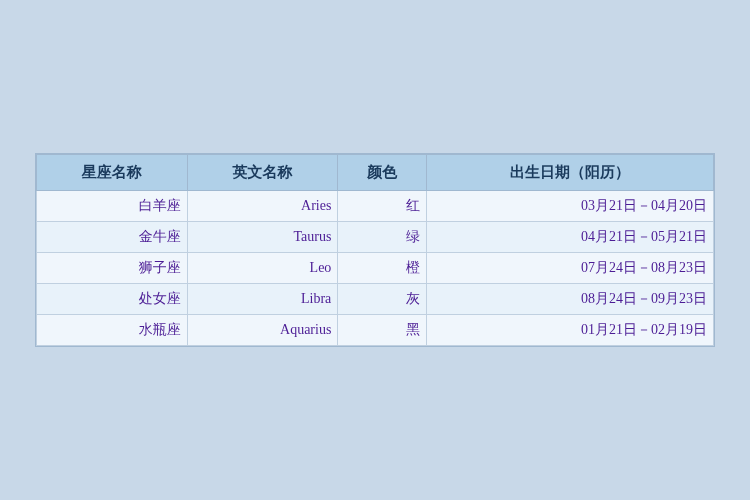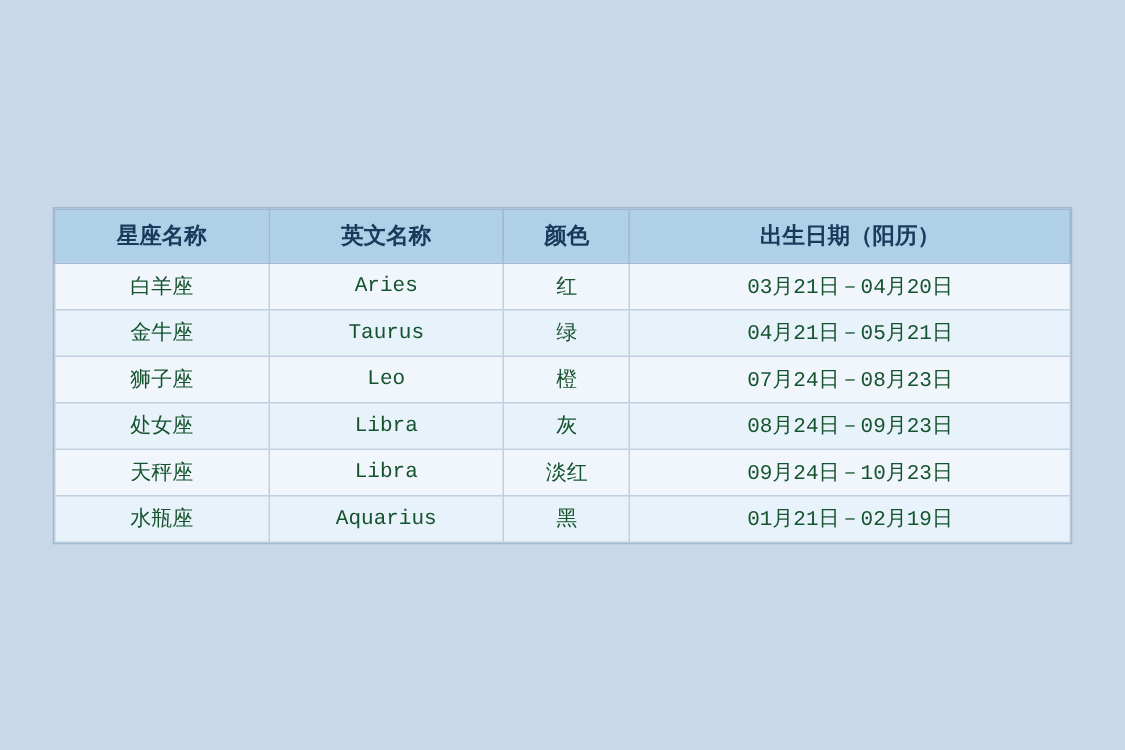--- a/index.html
+++ b/index.html
@@ -20,40 +20,39 @@
 
     .table-container {
       background-color: #e8f0f8;
       border: 1px solid #a0b8d0;
       width: 680px;
     }
 
     table {
       width: 100%;
       border-collapse: collapse;
-      font-family: Liberation Mono, monospace;
     }
 
     th {
       background-color: #b0d0e8;
       color: #1a3a5c;
       font-weight: bold;
       font-size: 15px;
       padding: 8px 6px;
       border: 1px solid #a0b8d0;
       text-align: center;
     }
 
     td {
       background-color: #f0f6fc;
-      color: #14532d;
+      color: #4c1d95;
       font-size: 14px;
       padding: 6px 6px;
       border: 1px solid #c0d0e0;
-      text-align: center;
+      text-align: right;
     }
 
     tr:nth-child(even) td {
       background-color: #e8f2fa;
     }
   </style>
 </head>
 <body>
 
 <div class="table-container">
@@ -85,26 +84,20 @@
           <td>橙</td>
           <td>07月24日－08月23日</td>
         </tr>
         <tr>
           <td>处女座</td>
           <td>Libra</td>
           <td>灰</td>
           <td>08月24日－09月23日</td>
         </tr>
         <tr>
-          <td>天秤座</td>
-          <td>Libra</td>
-          <td>淡红</td>
-          <td>09月24日－10月23日</td>
-        </tr>
-        <tr>
           <td>水瓶座</td>
           <td>Aquarius</td>
           <td>黑</td>
           <td>01月21日－02月19日</td>
         </tr>
       </tbody>
   </table>
 </div>
 
 </body></html>

